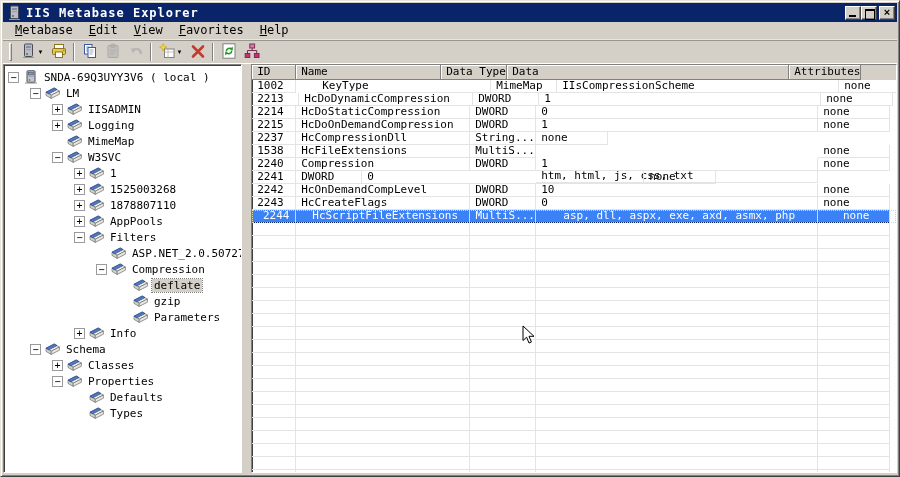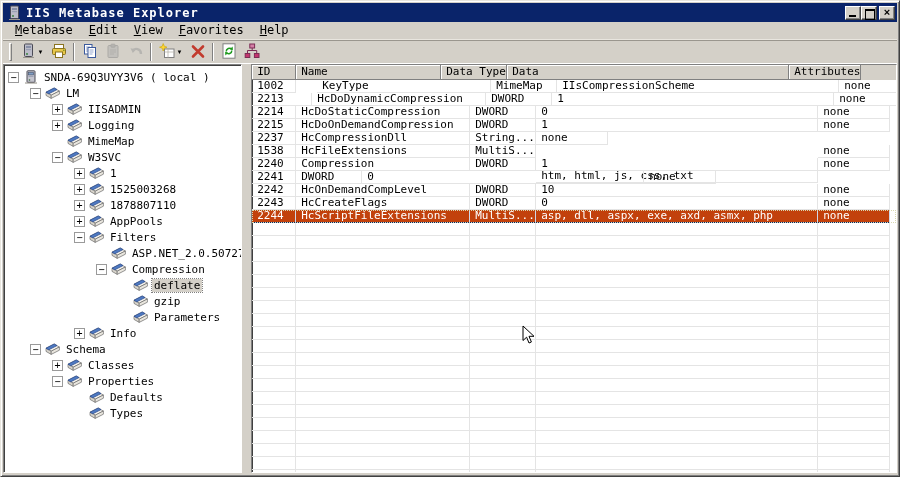--- a/index.html
+++ b/index.html
@@ -73,22 +73,22 @@
   .list-header { display:flex; height:15px; flex:0 0 15px; background:#D4D0C8; }
   .lhc { height:15px; background:#D4D0C8; font-size:11px; padding:0 0 0 5px;
     border-right:1px solid #808080; border-bottom:1px solid #808080;
     box-shadow: inset 1px 1px 0 #fff; white-space:nowrap; overflow:hidden;
     cursor:default; flex:0 0 auto; }
   .list-body { flex:1 1 auto; overflow:hidden; }
   .lr { display:flex; height:13px; }
   .lc { height:13px; font-size:11px; line-height:12px; padding-left:5px;
     border-right:1px solid #E4E4E4; border-bottom:1px solid #E4E4E4;
     white-space:nowrap; overflow:hidden; flex:0 0 auto; cursor:default; }
-  .lr.sel .lc { background:#c2410c; color:#fff; border-right-color:#cfd6e8;
-    border-bottom-color:#0A246A; }
+  .lr.sel .lc { background:#3b82f6; color:#fff; border-right-color:#cfd6e8;
+    border-bottom-color:#0A246A;text-align:center; }
   .lr.sel { outline:1px dotted #d8d8b0; outline-offset:-1px; }
 
   
   .cursor { position:absolute; left:521px; top:324px; width:13px; height:20px;
     pointer-events:none; z-index:50; }
 </style>
 </head>
 <body>
 
 <div class="window">
@@ -426,21 +426,21 @@
         </div>
       <div class="list-body" id="listbody">
           <div class="lr">
             <span class="lc" style="width: 44px;">1002</span>
             <span class="lc" style="width: 174px; margin-left: 21px;">KeyType</span>
             <span class="lc" style="width: 66px;">MimeMap</span>
             <span class="lc" style="width: 282px;">IIsCompressionScheme</span>
             <span class="lc" style="width: 72px;">none</span>
           </div>
           <div class="lr">
-            <span class="lc" style="width: 60px;">2213</span>
+            <span class="lc" style="width: 47px;">2213</span>
             <span class="lc" style="width: 174px;">HcDoDynamicCompression</span>
             <span class="lc" style="width: 66px;">DWORD</span>
             <span class="lc" style="width: 282px;">1</span>
             <span class="lc" style="width: 72px;">none</span>
           </div>
           <div class="lr">
             <span class="lc" style="width: 44px;">2214</span>
             <span class="lc" style="width: 174px;">HcDoStaticCompression</span>
             <span class="lc" style="width: 66px;">DWORD</span>
             <span class="lc" style="width: 282px;">0</span>

